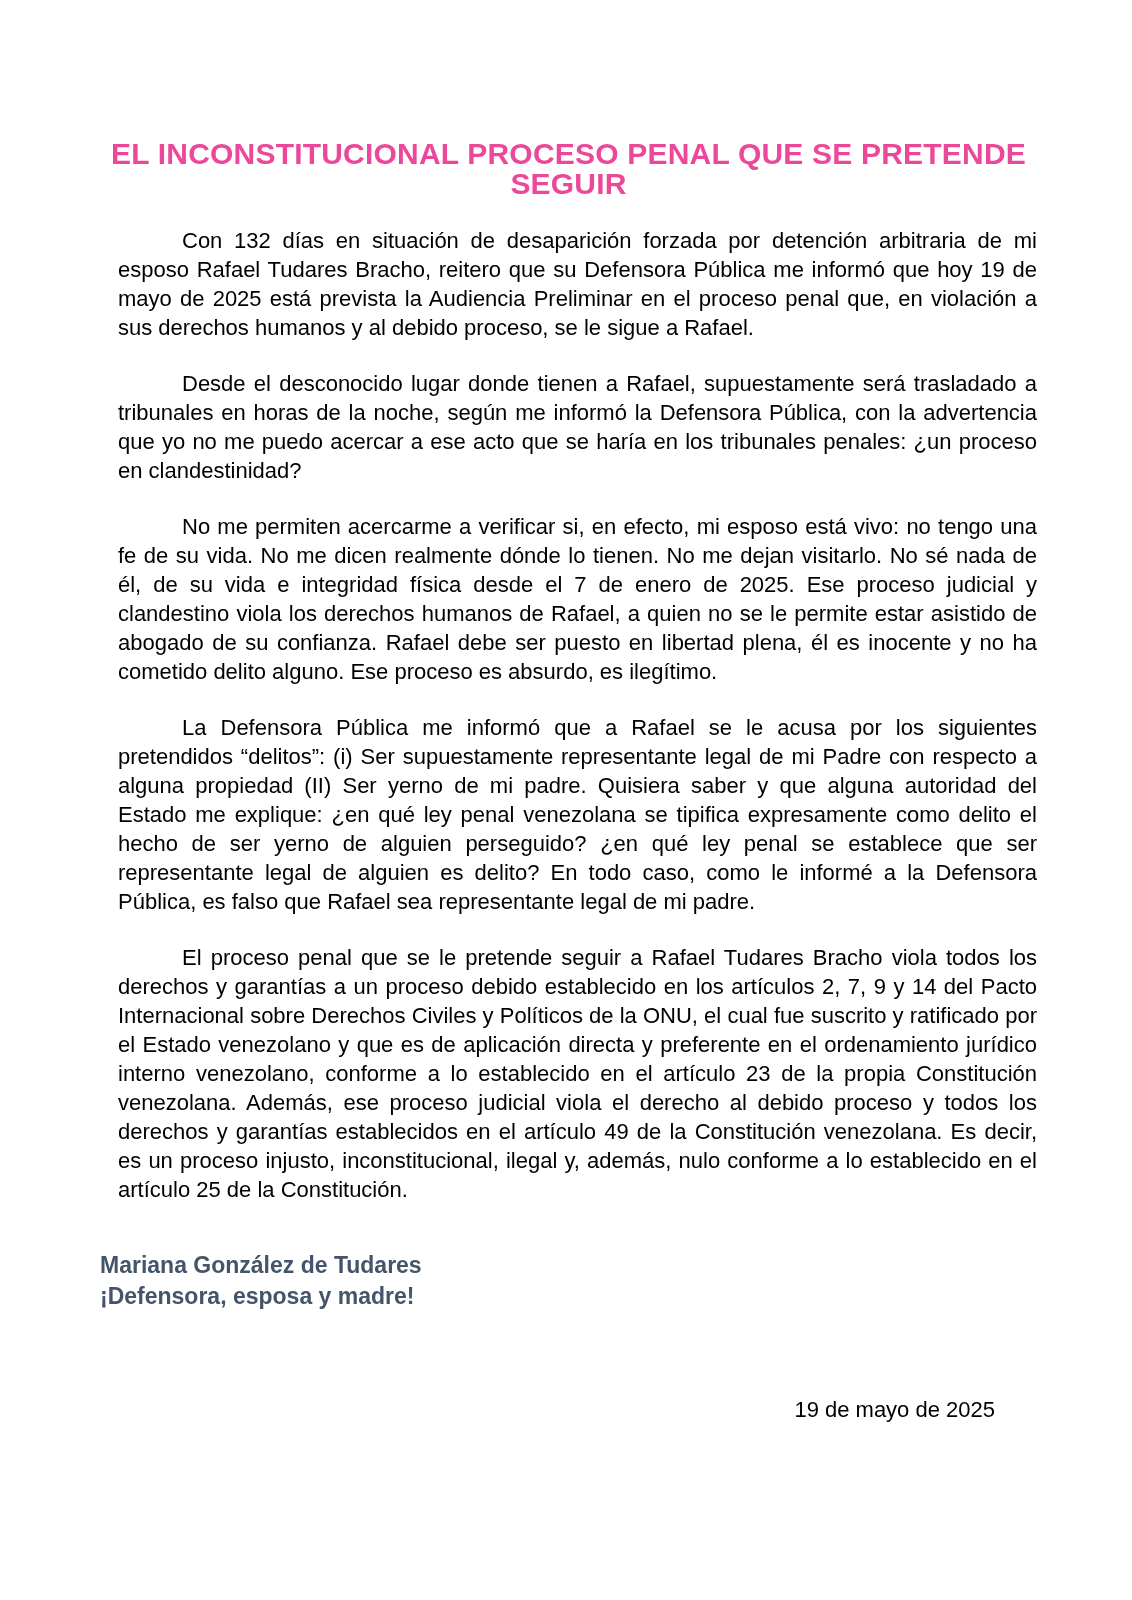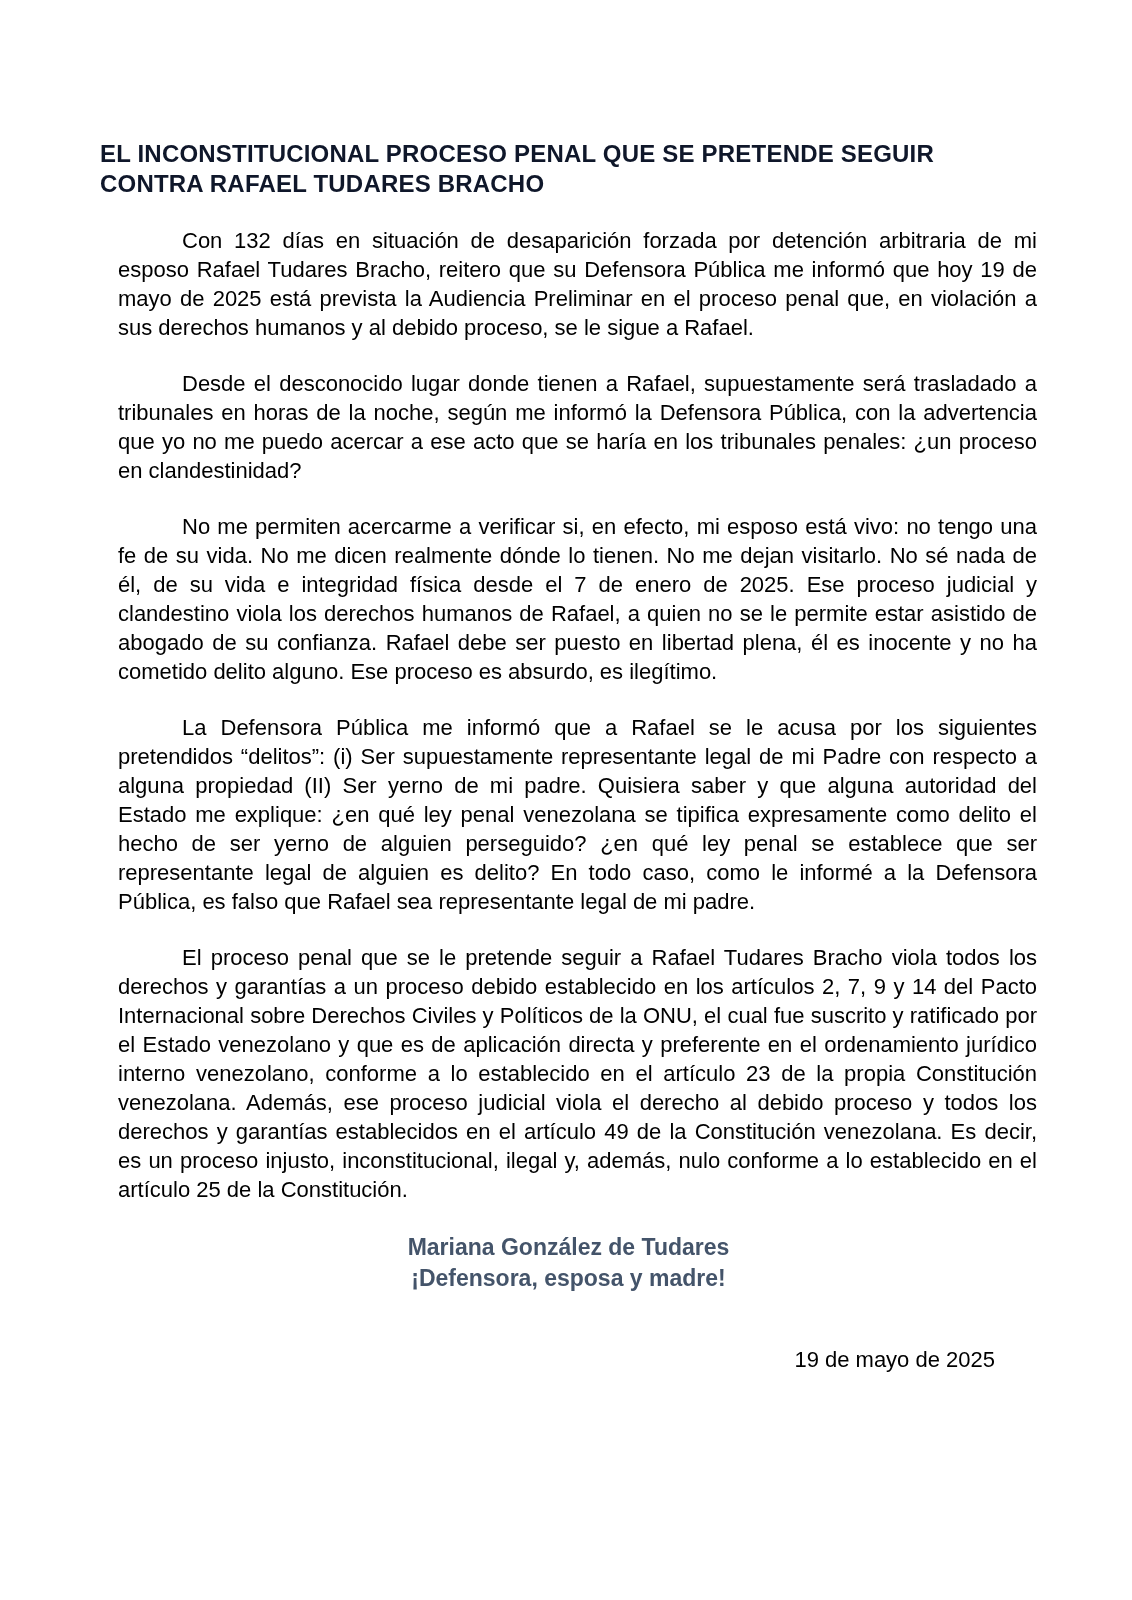--- a/index.html
+++ b/index.html
@@ -16,62 +16,61 @@
   }
   .page {
     box-sizing: border-box;
     width: 1132px;
     height: 1600px;
     padding: 139px 95px 0 100px;
     background: #ffffff;
   }
   .doc-title {
     margin: 0;
-    text-align: left;
-    font-size: 24px;
+    text-align: center;
+    font-size: 30px;
     line-height: 30px;
     font-weight: bold;
-    color: #0f172a;
+    color: #ec4899;
     letter-spacing: 0.2px;
   }
   .doc-title .title-line { display: block; }
   p.body-paragraph {
     margin: 27px 0 0 18px;
     font-size: 22px;
     line-height: 29px;
     text-align: justify;
     text-indent: 64px;
     color: #000000;
   }
   .signature-block {
-    margin-top: 28px;
-    text-align: center;
+    margin-top: 46px;
+    text-align: left;
     font-size: 23px;
     line-height: 31px;
     font-weight: bold;
     color: #44546A;
   }
   .signature-block .sig-line { display: block; }
   .date-line {
-    margin-top: 52px;
+    margin-top: 84px;
     padding-right: 42px;
     text-align: right;
     font-size: 22px;
     line-height: 28px;
     color: #000000;
   }
 </style>
 </head>
 <body>
 
 <div class="page">
 
   <h1 class="doc-title">
     <span class="title-line">EL INCONSTITUCIONAL PROCESO PENAL QUE SE PRETENDE SEGUIR</span>
-    <span class="title-line">CONTRA RAFAEL TUDARES BRACHO</span>
   </h1>
 
   <p class="body-paragraph">Con 132 días en situación de desaparición forzada por detención arbitraria de mi esposo Rafael Tudares Bracho, reitero que su Defensora Pública me informó que hoy 19 de mayo de 2025 está prevista la Audiencia Preliminar en el proceso penal que, en violación a sus derechos humanos y al debido proceso, se le sigue a Rafael.</p>
   <p class="body-paragraph">Desde el desconocido lugar donde tienen a Rafael, supuestamente será trasladado a tribunales en horas de la noche, según me informó la Defensora Pública, con la advertencia que yo no me puedo acercar a ese acto que se haría en los tribunales penales: ¿un proceso en clandestinidad?</p>
   <p class="body-paragraph">No me permiten acercarme a verificar si, en efecto, mi esposo está vivo: no tengo una fe de su vida. No me dicen realmente dónde lo tienen. No me dejan visitarlo. No sé nada de él, de su vida e integridad física desde el 7 de enero de 2025. Ese proceso judicial y clandestino viola los derechos humanos de Rafael, a quien no se le permite estar asistido de abogado de su confianza. Rafael debe ser puesto en libertad plena, él es inocente y no ha cometido delito alguno. Ese proceso es absurdo, es ilegítimo.</p>
   <p class="body-paragraph">La Defensora Pública me informó que a Rafael se le acusa por los siguientes pretendidos “delitos”: (i) Ser supuestamente representante legal de mi Padre con respecto a alguna propiedad (II) Ser yerno de mi padre. Quisiera saber y que alguna autoridad del Estado me explique: ¿en qué ley penal venezolana se tipifica expresamente como delito el hecho de ser yerno de alguien perseguido? ¿en qué ley penal se establece que ser representante legal de alguien es delito? En todo caso, como le informé a la Defensora Pública, es falso que Rafael sea representante legal de mi padre.</p>
   <p class="body-paragraph">El proceso penal que se le pretende seguir a Rafael Tudares Bracho viola todos los derechos y garantías a un proceso debido establecido en los artículos 2, 7, 9 y 14 del Pacto Internacional sobre Derechos Civiles y Políticos de la ONU, el cual fue suscrito y ratificado por el Estado venezolano y que es de aplicación directa y preferente en el ordenamiento jurídico interno venezolano, conforme a lo establecido en el artículo 23 de la propia Constitución venezolana. Además, ese proceso judicial viola el derecho al debido proceso y todos los derechos y garantías establecidos en el artículo 49 de la Constitución venezolana. Es decir, es un proceso injusto, inconstitucional, ilegal y, además, nulo conforme a lo establecido en el artículo 25 de la Constitución.</p>
 
   <div class="signature-block">
     <span class="sig-line">Mariana González de Tudares</span>

